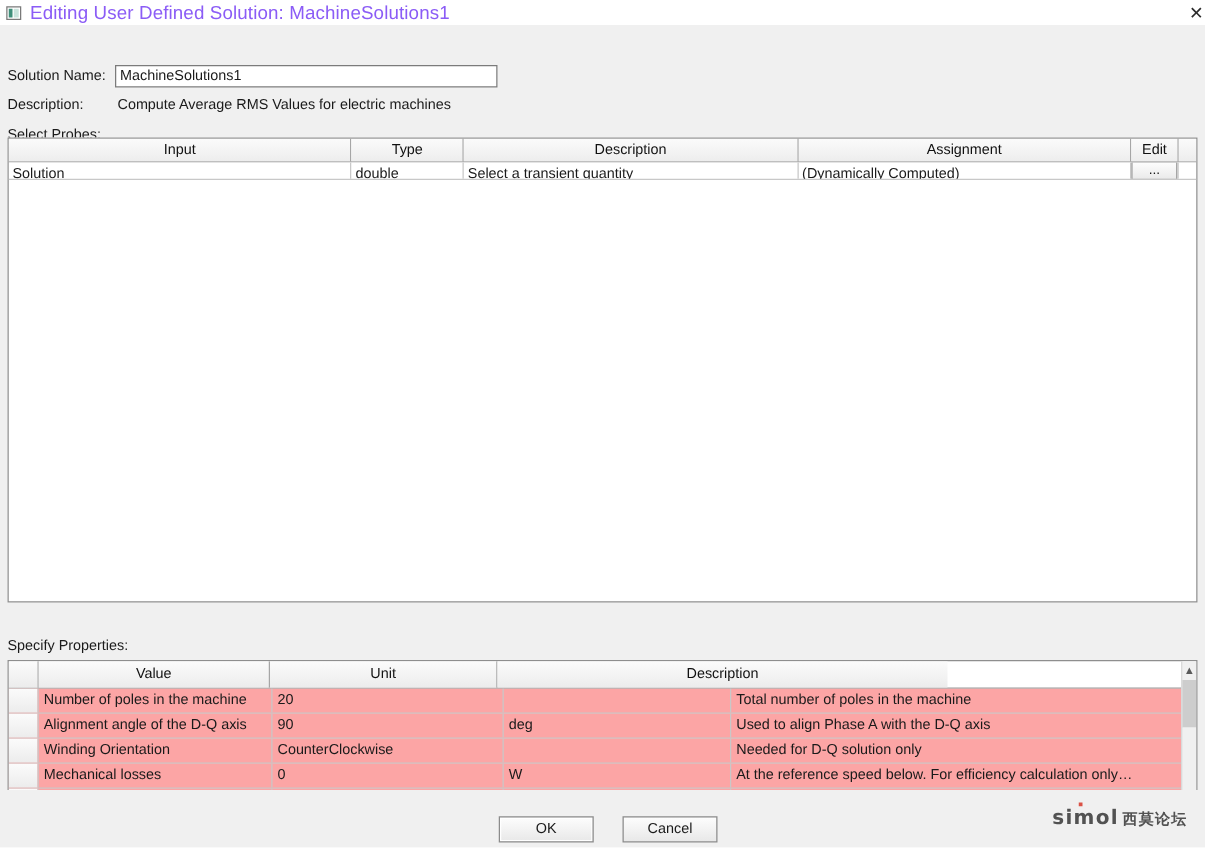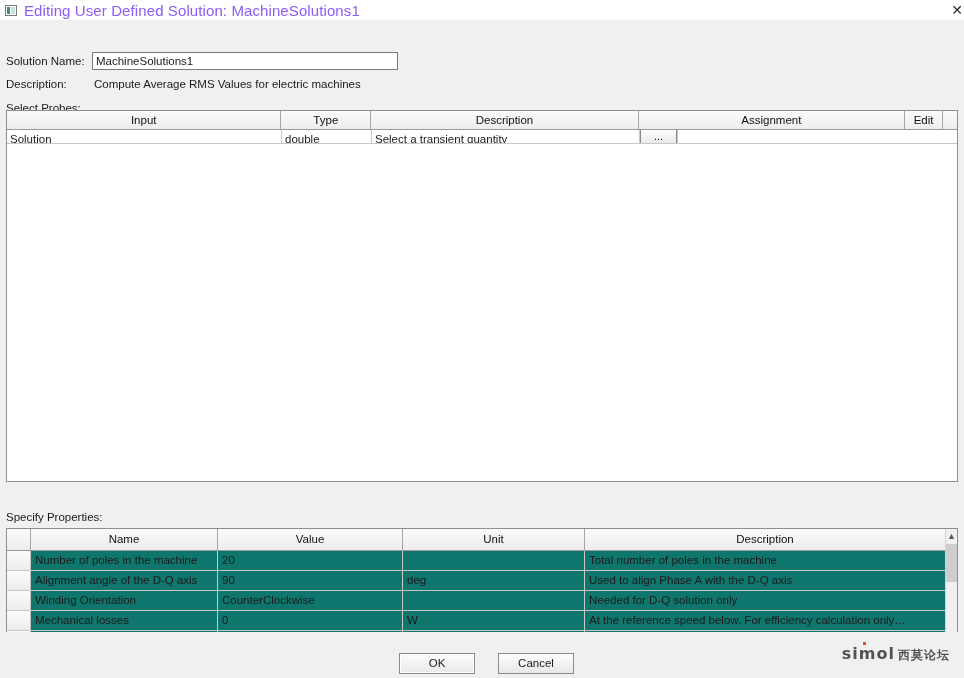--- a/index.html
+++ b/index.html
@@ -215,21 +215,21 @@
     font-size: 11.5px;
     color: #111111;
     white-space: nowrap;
     overflow: hidden;
   }
   .props-row {
     display: flex;
     height: 20px;
     box-sizing: border-box;
     border-bottom: 1px solid #c8c8c8;
-    background: #0f766e;
+    background: #fca5a5;
   }
   .props-row .cell {
     box-sizing: border-box;
     border-right: 1px solid #c8c8c8;
     line-height: 19px;
     padding-left: 4px;
     font-size: 11.5px;
     color: #1a1a1a;
     white-space: nowrap;
     overflow: hidden;
@@ -365,34 +365,34 @@
         <div class="hcell c-type">Type</div>
         <div class="hcell c-desc">Description</div>
         <div class="hcell c-assign">Assignment</div>
         <div class="hcell c-edit">Edit</div>
         <div class="hcell c-tail"></div>
       </div>
       <div class="grid-row">
         <div class="cell c-input">Solution</div>
         <div class="cell c-type">double</div>
         <div class="cell c-desc">Select a transient quantity</div>
+        <div class="cell c-assign">(Dynamically Computed)</div>
         <div class="cell c-edit edit-cell">
           <button class="dots-button">...</button>
         </div>
         <div class="cell c-tail"></div>
       </div>
     </div>
 
     <span class="form-row label-specify-props">Specify Properties:</span>
 
     <div class="props-panel">
       <div class="props-grid">
         <div class="props-header">
           <div class="hcell row-handle"></div>
-          <div class="hcell p-name">Name</div>
           <div class="hcell p-value">Value</div>
           <div class="hcell p-unit">Unit</div>
           <div class="hcell p-desc">Description</div>
         </div>
 
         <div class="props-row">
           <div class="cell row-handle"></div>
           <div class="cell p-name">Number of poles in the machine</div>
           <div class="cell p-value">20</div>
           <div class="cell p-unit"></div>

